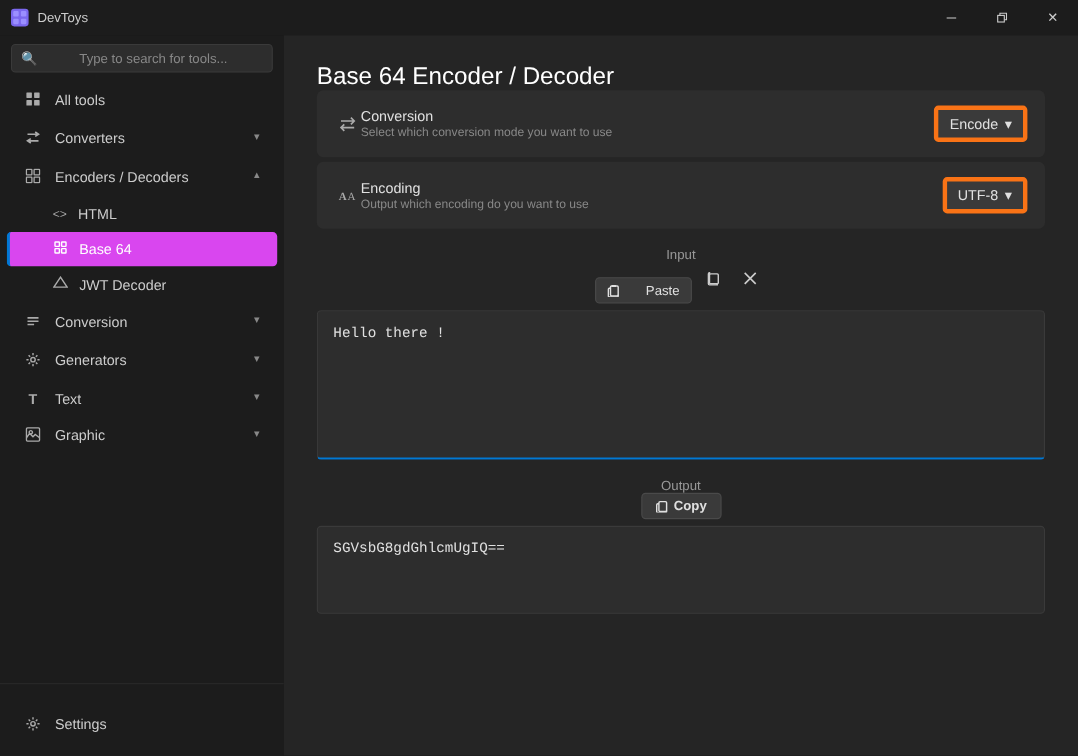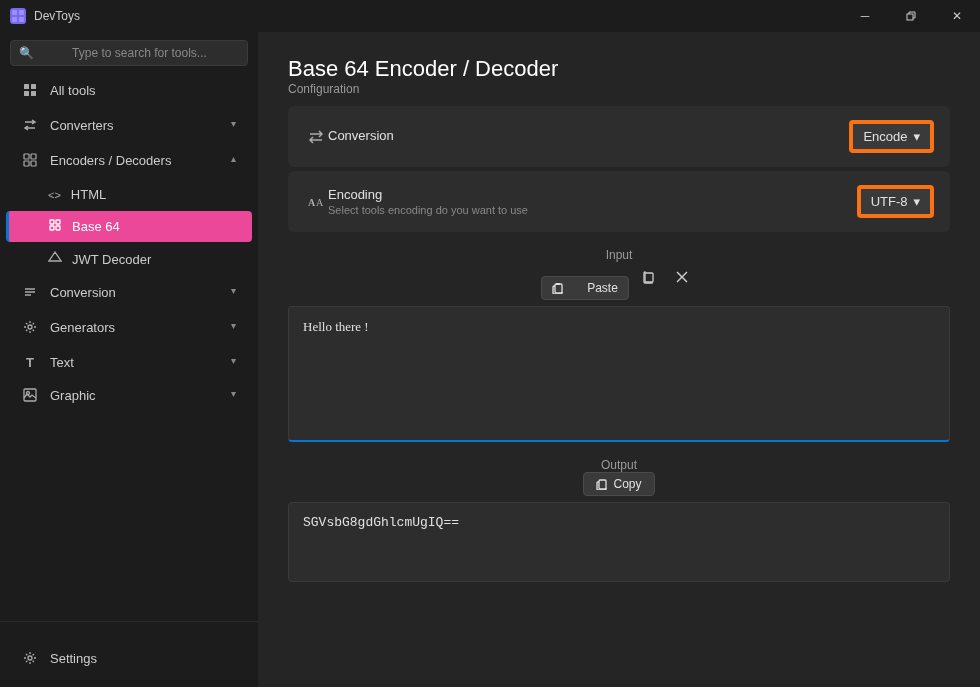--- a/index.html
+++ b/index.html
@@ -122,21 +122,21 @@
       display: flex;
       align-items: center;
       padding: 7px 16px 7px 42px;
       cursor: pointer;
       color: #ccc;
       gap: 10px;
       border-radius: 4px;
       margin: 1px 6px;
     }
     .sidebar-sub-item.active {
-      background: #ec4899;
+      background: #d946ef;
       color: #fff;
       border-left: 3px solid #0078d4;
       padding-left: 39px;
     }
 
     .sidebar-footer {
       margin-top: auto;
       padding-top: 20px;
       border-top: 1px solid #2a2a2a;
     }
@@ -239,39 +239,40 @@
       display: flex;
       align-items: center;
       gap: 5px;
       background: #3a3a3a;
       border: 1px solid #4a4a4a;
       border-radius: 4px;
       padding: 4px 12px;
       color: #e0e0e0;
       cursor: pointer;
       font-size: 12px;
+      font-weight: bold;
     }
 
     .text-area-container {
       background: #2d2d2d;
       border-radius: 4px;
       border: 1px solid #3a3a3a;
       border-bottom: 2px solid #0078d4;
     }
     .text-area {
       width: 100%;
       min-height: 130px;
       background: transparent;
       border: none;
       outline: none;
       color: #e0e0e0;
       font-size: 13px;
       padding: 12px 14px;
       resize: none;
-      font-family: Liberation Serif, serif;
+      font-family: Liberation Mono, monospace;
     }
 
     .output-container {
       background: #2d2d2d;
       border-radius: 4px;
       border: 1px solid #3a3a3a;
       min-height: 80px;
       padding: 12px 14px;
     }
     .output-text {
@@ -438,47 +439,47 @@
           </svg>
         </span>
         <span class="item-label">Settings</span>
       </div>
     </div>
   </div>
 
   <div class="content">
     <h1 class="page-title">Base 64 Encoder / Decoder</h1>
 
-    <div class="section-label">Configuration</div>
 
     <div class="config-card">
       <div class="config-icon">
         <svg width="18" height="18" viewBox="0 0 18 18" fill="none" stroke="#aaa" stroke-width="1.5">
           <path d="M3 6h12M12 3l3 3-3 3M15 12H3M6 9l-3 3 3 3"></path>
         </svg>
       </div>
       <div class="config-text">
         <div class="config-name">Conversion</div>
+        <div class="config-desc">Select which conversion mode you want to use</div>
       </div>
       <button class="dropdown-btn">
         <span>Encode</span>
         <span>▾</span>
       </button>
     </div>
 
     <div class="config-card">
       <div class="config-icon">
         <svg width="18" height="18" viewBox="0 0 18 18" fill="none" stroke="#aaa" stroke-width="1.3">
           <text x="1" y="13" font-size="10" fill="#aaa" stroke="none" font-family="serif" font-weight="bold">A</text>
           <text x="9" y="13" font-size="10" fill="#aaa" stroke="none" font-family="serif">A</text>
         </svg>
       </div>
       <div class="config-text">
         <div class="config-name">Encoding</div>
-        <div class="config-desc">Select tools encoding do you want to use</div>
+        <div class="config-desc">Output which encoding do you want to use</div>
       </div>
       <button class="dropdown-btn">
         <span>UTF-8</span>
         <span>▾</span>
       </button>
     </div>
 
     <div class="panel-header">
       <span class="panel-label">Input</span>
       <div class="panel-actions">

